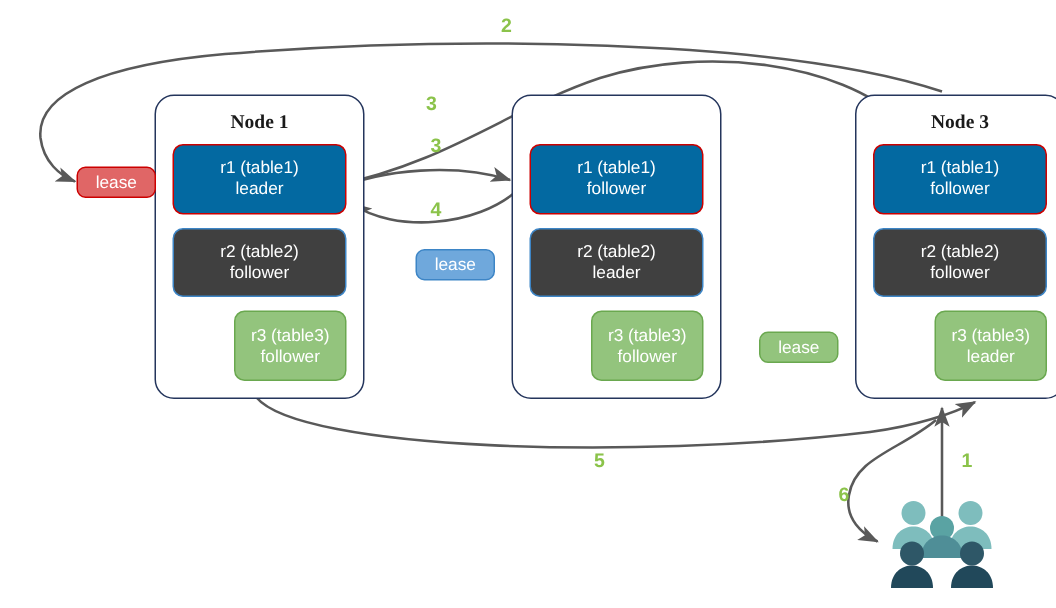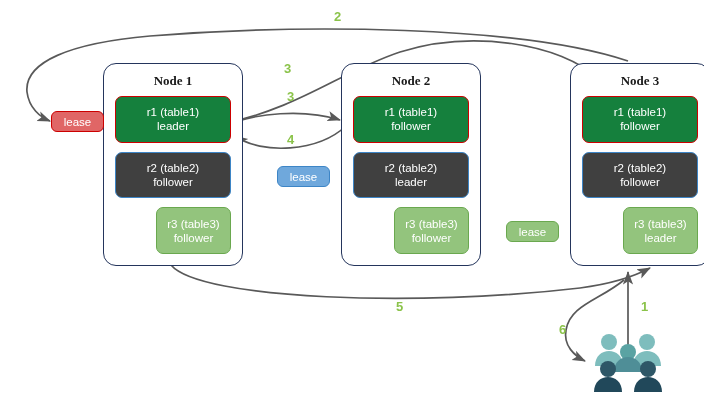--- a/index.html
+++ b/index.html
@@ -16,21 +16,21 @@
   .node{position:absolute;box-sizing:border-box;background:#ffffff;
         border:1.6px solid #24355c;border-radius:13px;}
   .node-title{position:absolute;left:0;right:0;top:9px;text-align:center;
               font-size:13px;font-weight:700;color:#1a1a1a;font-family:Liberation Serif, serif;}
   .replicas{position:absolute;left:11px;right:11px;top:32px;bottom:11px;
             display:flex;flex-direction:column;justify-content:flex-start;gap:9px;}
   .replica{box-sizing:border-box;height:52px;border-radius:7px;
            display:flex;flex-direction:column;align-items:center;justify-content:center;
            color:#ffffff;font-size:11.5px;line-height:14px;text-align:center;}
   .replica .l1,.replica .l2{display:block;}
-  .r-red{background:#15803d;border:1.4px solid #cc0000;}
+  .r-red{background:#0369a1;border:1.4px solid #cc0000;}
   .r-blue{background:#404040;border:1.4px solid #3d85c6;text-align:right;}
   .r-green{background:#93c47d;border:1.4px solid #6aa84f;margin-left:41px;}
 
   
   .lease{position:absolute;box-sizing:border-box;border-radius:6px;
          display:flex;align-items:center;justify-content:center;
          color:#ffffff;font-size:11.5px;height:21px;}
   .lease.red{background:#e06666;border:1.4px solid #cc0000;}
   .lease.blue{background:#6fa8dc;border:1.4px solid #3d85c6;}
   .lease.green{background:#93c47d;border:1.4px solid #6aa84f;}
@@ -85,21 +85,20 @@
         <span class="l2">follower</span>
       </div>
       <div class="replica r-green">
         <span class="l1">r3 (table3)</span>
         <span class="l2">follower</span>
       </div>
     </div>
   </div>
 
   <div class="node" style="left:341px;top:63px;width:140px;height:203px;">
-    <div class="node-title">Node 2</div>
     <div class="replicas">
       <div class="replica r-red">
         <span class="l1">r1 (table1)</span>
         <span class="l2">follower</span>
       </div>
       <div class="replica r-blue">
         <span class="l1">r2 (table2)</span>
         <span class="l2">leader</span>
       </div>
       <div class="replica r-green">

